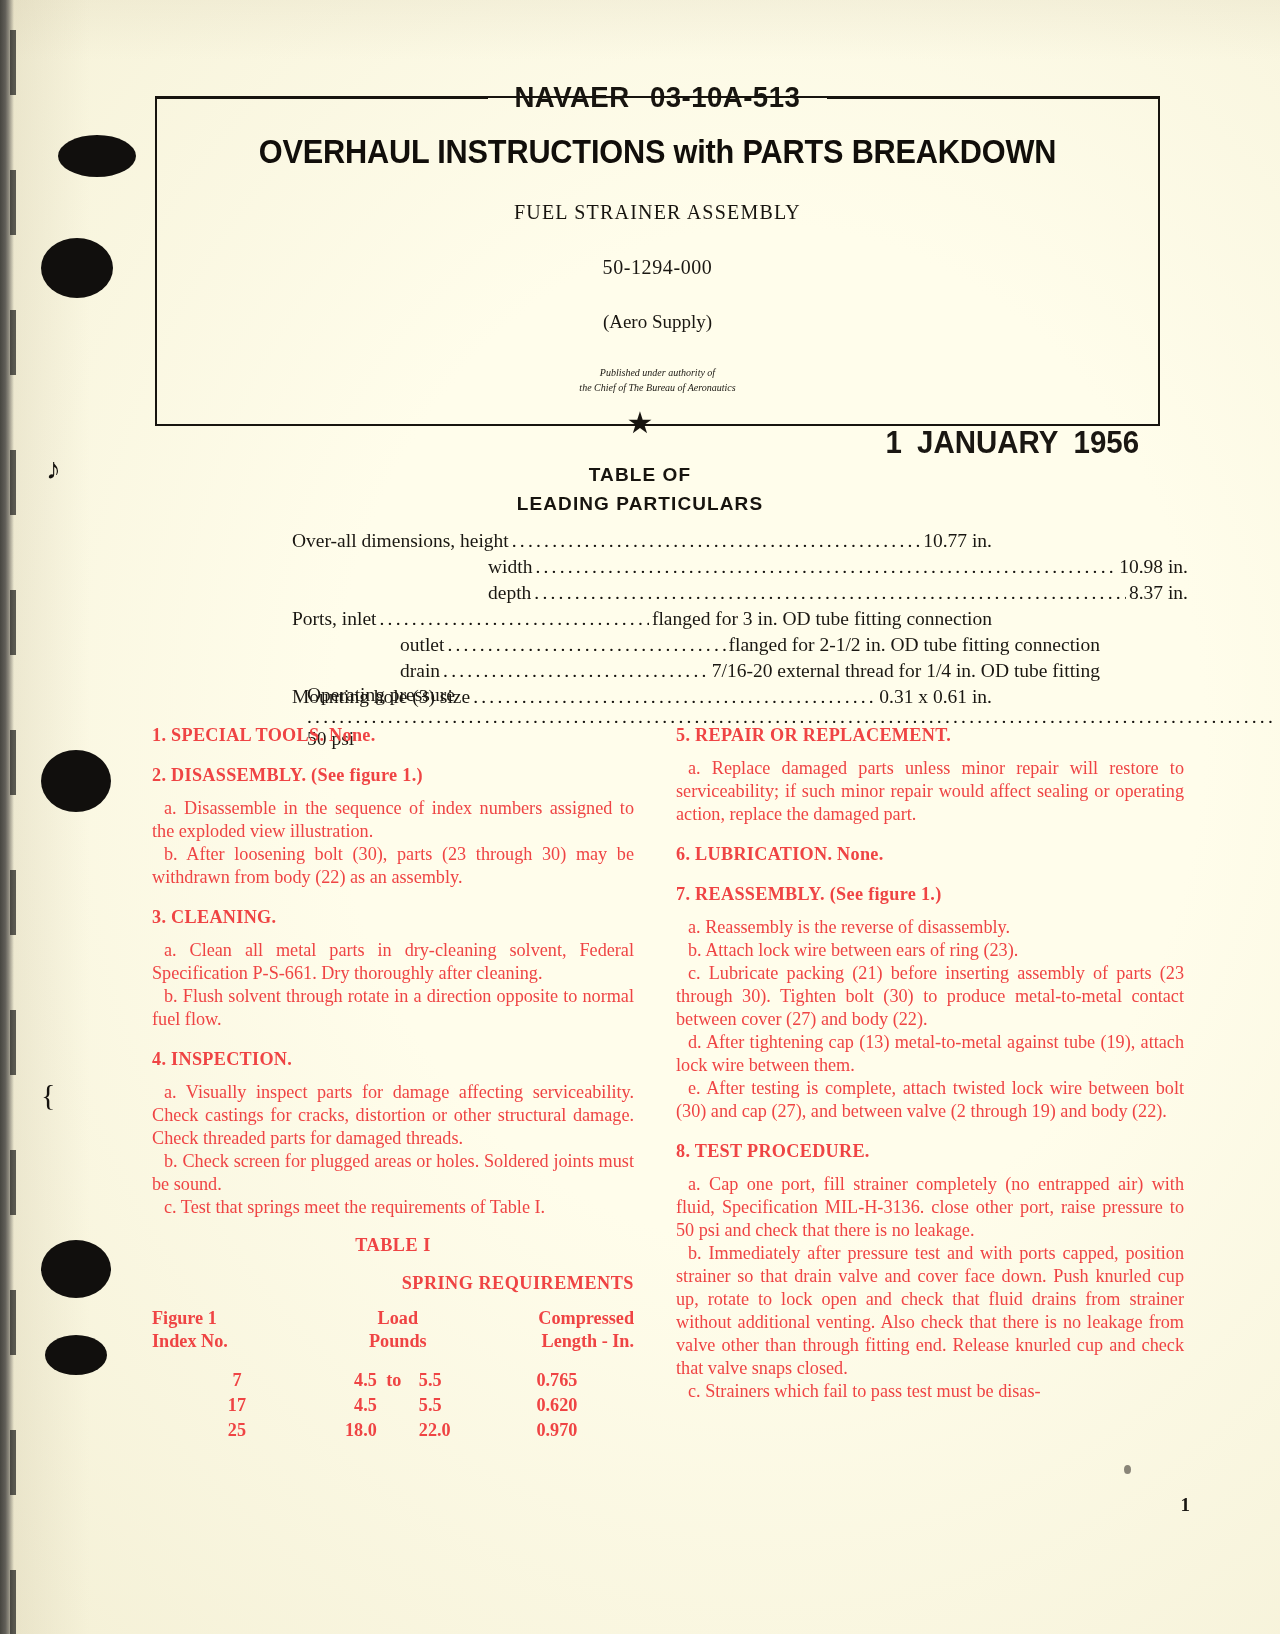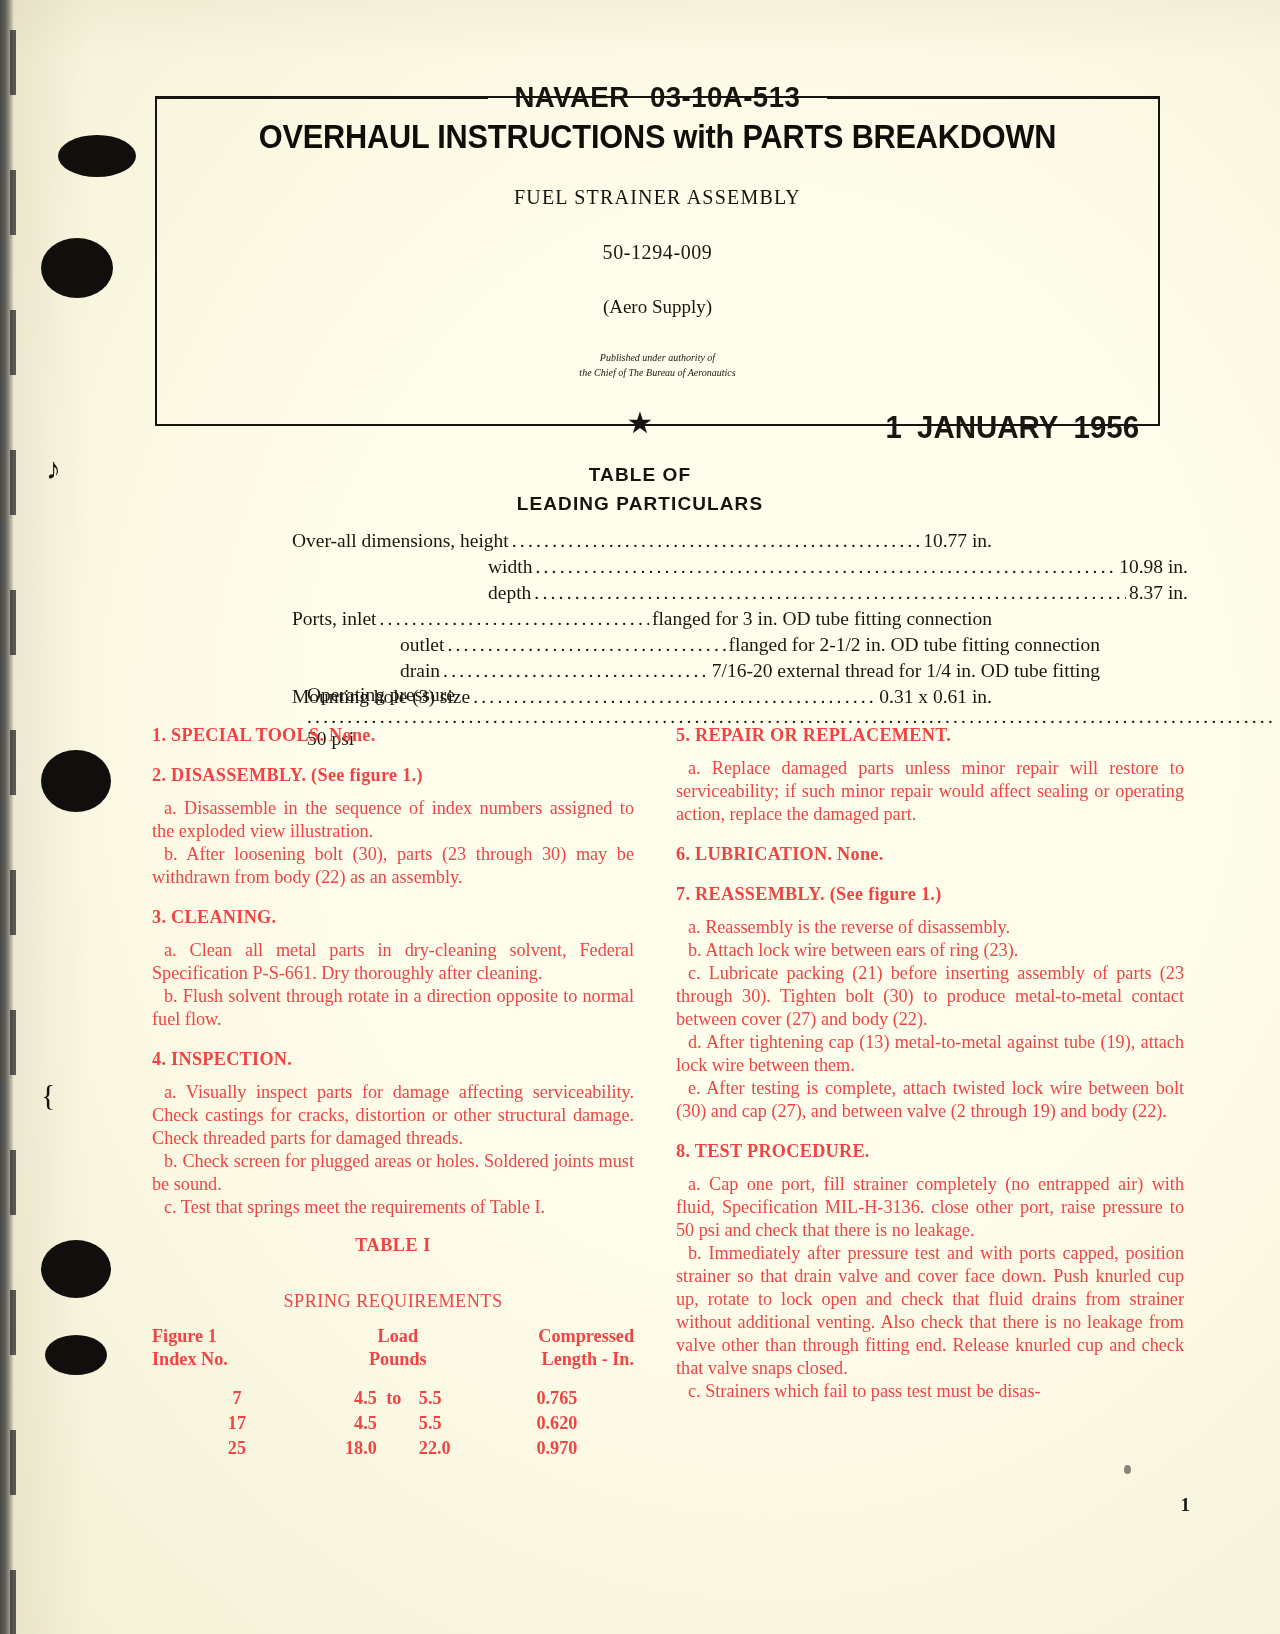--- a/index.html
+++ b/index.html
@@ -88,21 +88,21 @@
     padding: 0 14px;
     white-space: nowrap;
     transform: scaleX(0.92);
     color: #17140f;
   }
   .nav-label .gap { display:inline-block; width:22px; }
 
   .title-inner {
     position: absolute;
     left: 155px;
-    top: 81px;
+    top: 96px;
     width: 1005px;
     text-align: center;
   }
   .doc-title {
     font-family: "Liberation Sans Narrow", "Liberation Sans", sans-serif;
     font-weight: 700;
     font-size: 33px;
     letter-spacing: -0.2px;
     margin-top: 37px;
     transform: scaleX(0.93);
@@ -231,23 +231,23 @@
   .para.tight { margin-top: 0px; }
 
   
   .tbl-title {
     text-align: center;
     font-weight: 700;
     margin-top: 15px;
     letter-spacing: .5px;
   }
   .tbl-sub {
-    text-align: center;
-    font-weight: 400;
-    margin-top: 33px;
+    text-align: right;
+    font-weight: 700;
+    margin-top: 15px;
     letter-spacing: .5px;
   }
   table.spring {
     width: 100%;
     border-collapse: collapse;
     margin-top: 12px;
     font-size: 18.2px;
   }
   table.spring th {
     font-weight: 700;
@@ -303,21 +303,21 @@
 
   <div class="nav-bar-wrap">
     <div class="nav-rule"></div>
     <div class="nav-label"><span>NAVAER</span><span class="gap"></span><span>03-10A-513</span></div>
     <div class="nav-rule"></div>
   </div>
 
   <div class="title-inner">
     <div class="doc-title">OVERHAUL INSTRUCTIONS with PARTS BREAKDOWN</div>
     <div class="subtitle">FUEL STRAINER ASSEMBLY</div>
-    <div class="partno">50-1294-009</div>
+    <div class="partno">50-1294-000</div>
     <div class="maker">(Aero Supply)</div>
     <div class="auth">
       <div>Published under authority of</div>
       <div>the Chief of The Bureau of Aeronautics</div>
     </div>
     <div class="pubdate"><span>1</span><span class="sp"></span><span>JANUARY</span><span class="sp"></span><span>1956</span></div>
   </div>
 
   <div class="star">★</div>
 

